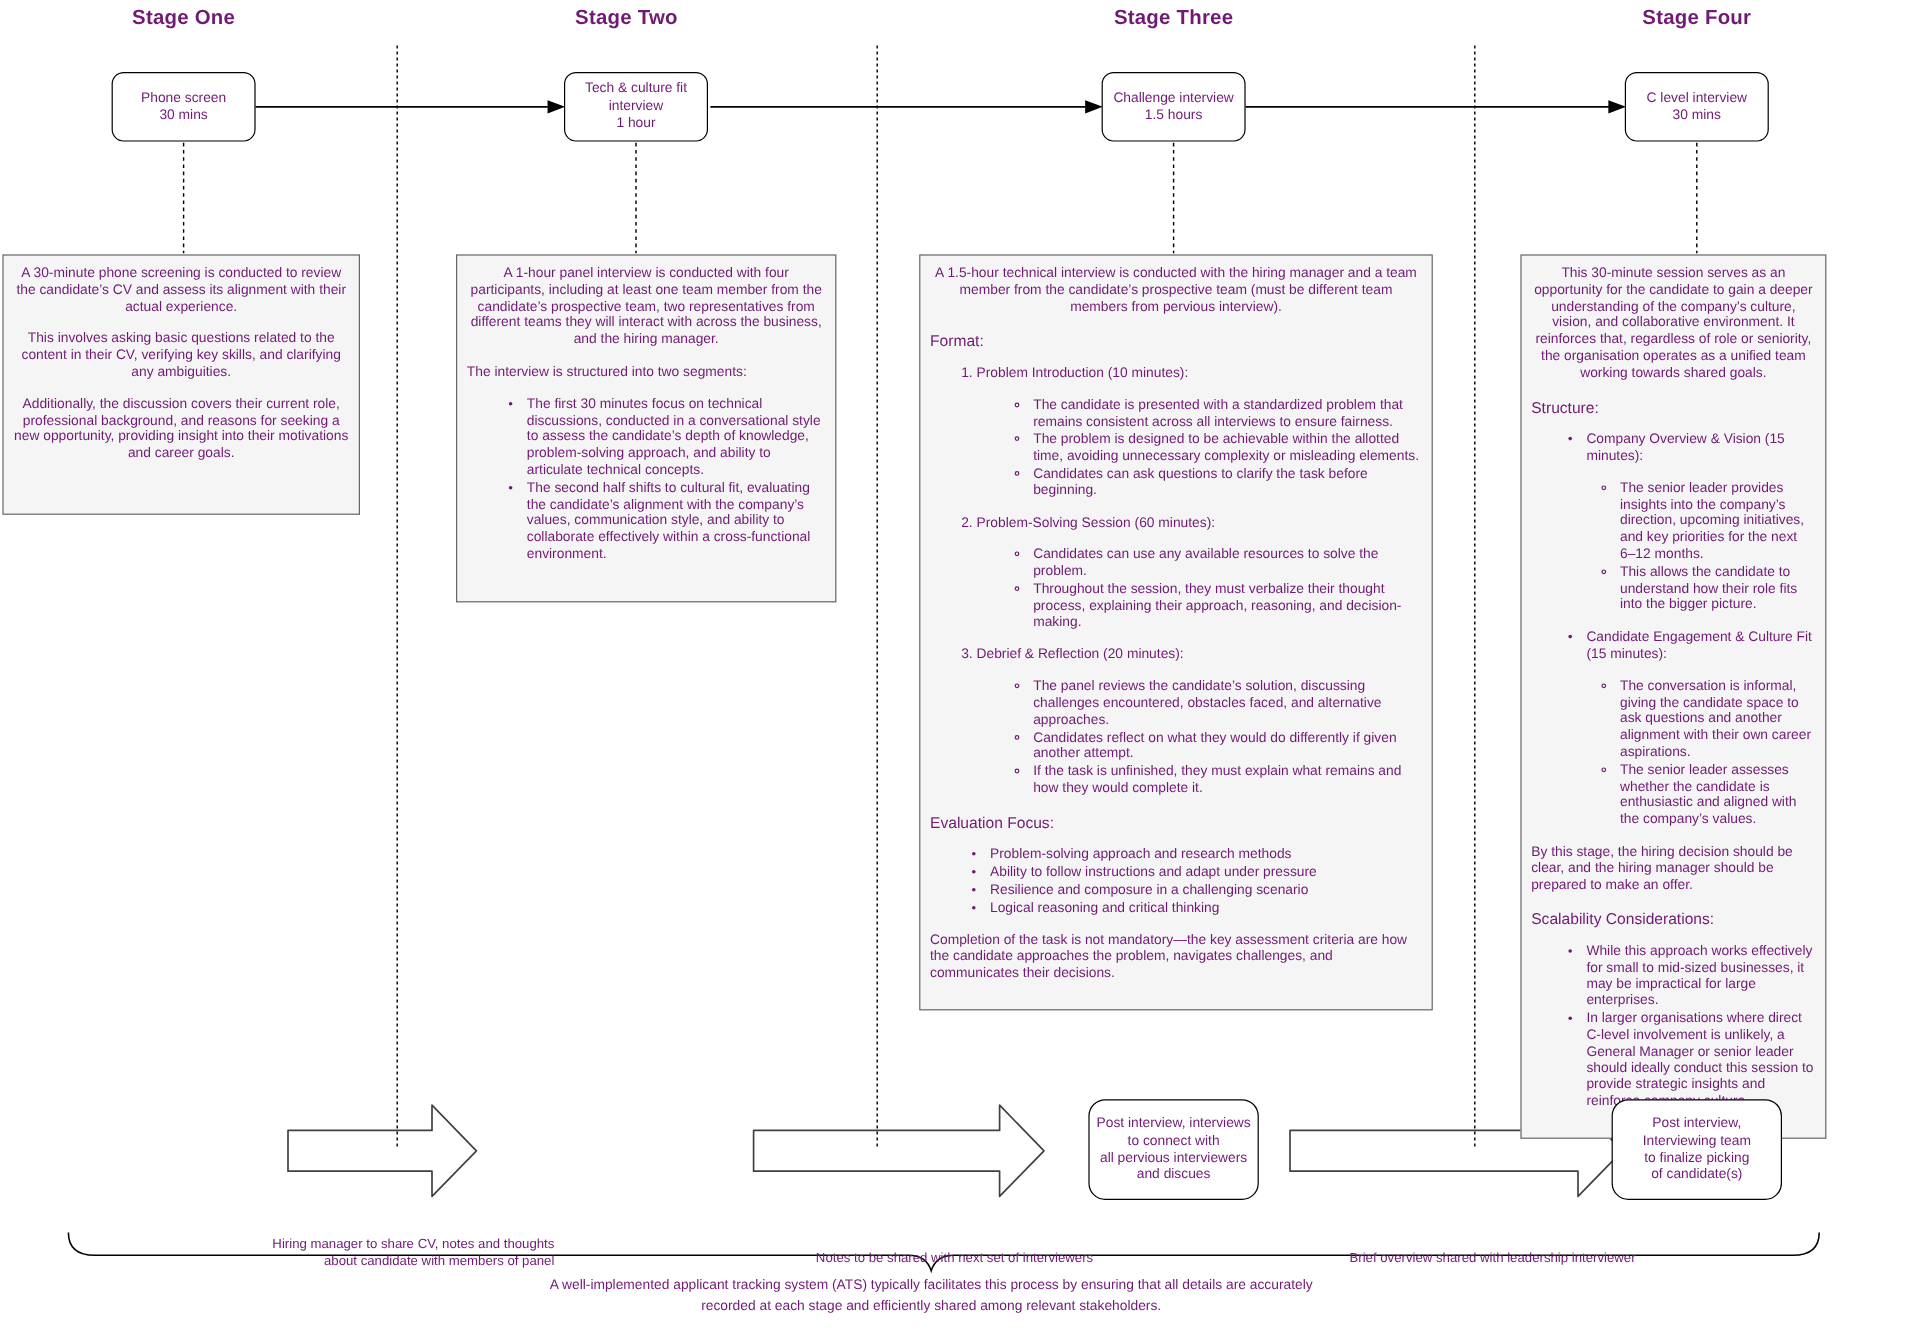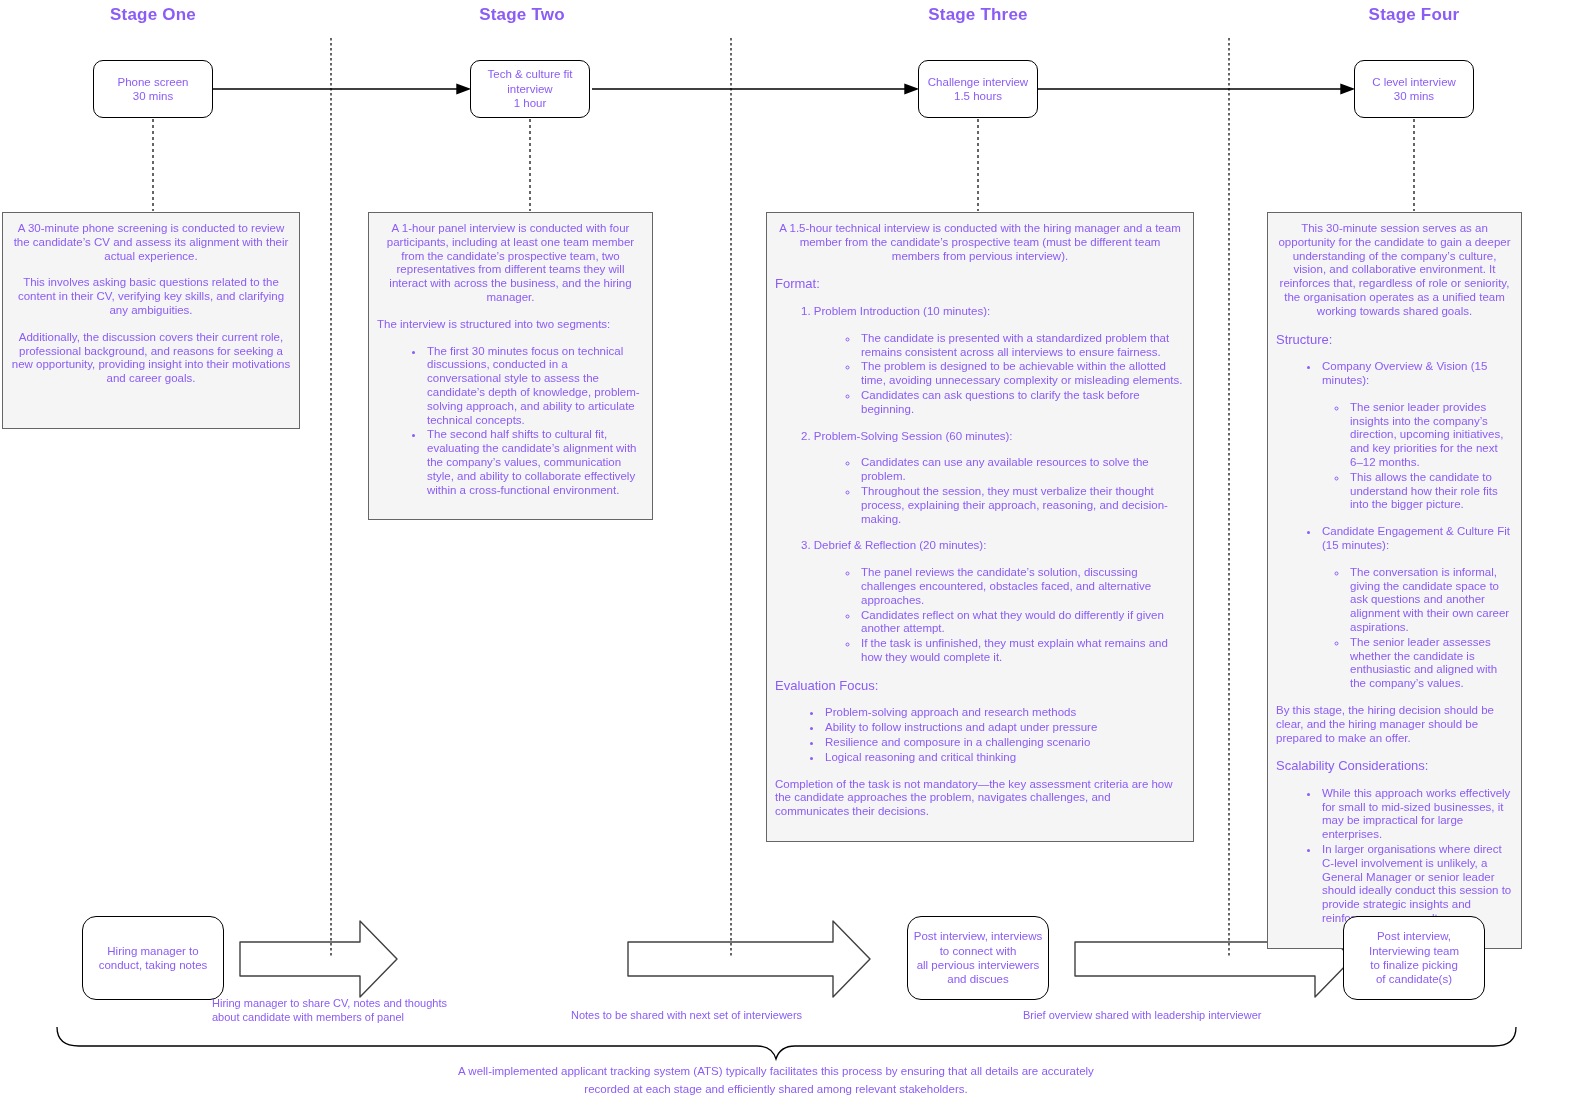--- a/index.html
+++ b/index.html
@@ -1,18 +1,18 @@
 <!DOCTYPE html>
 <html><head>
 <meta charset="utf-8">
 <style>
   html,body{margin:0;padding:0;background:#fff;}
   .canvas{
     position:relative;width:1591px;height:1110px;background:#ffffff;
-    font-family:"Liberation Sans",sans-serif;color:#8b5cf6;overflow:hidden;
+    font-family:"Liberation Sans",sans-serif;color:#701a75;overflow:hidden;
   }
   .svg-overlay{position:absolute;left:0;top:0;width:1591px;height:1110px;}
   .stage-header{
     position:absolute;top:5px;width:220px;margin-left:-110px;
     text-align:center;font-size:17px;font-weight:bold;letter-spacing:.2px;
   }
   .node{
     position:absolute;background:#fff;border:1.4px solid #000;
     display:flex;align-items:center;justify-content:center;text-align:center;
     font-size:11.5px;line-height:1.25;box-sizing:border-box;
@@ -26,21 +26,21 @@
   }
   .detail p{margin:0 0 13px;}
   .detail p.center{text-align:center;}
   .detail p.heading{font-size:13px;margin:0 0 13px;}
   .detail p.numitem{margin:0 0 13px 26px;}
   .detail ul{margin:0 0 13px;padding:0 0 0 48px;list-style:disc;}
   .detail ul.l2{padding-left:84px;list-style:circle;}
   .detail li{margin:0 0 1px;padding-left:2px;}
   .detail.narrow ul{padding-left:44px;}
   .detail.narrow ul.l2{padding-left:72px;}
-  .caption{position:absolute;font-size:11px;line-height:1.3;text-align:left;}
+  .caption{position:absolute;font-size:11px;line-height:1.3;text-align:right;margin-top:34px;}
   .footnote{position:absolute;font-size:11.5px;line-height:1.6;text-align:center;}
 </style>
 </head>
 <body>
 
 <div class="canvas">
 
   <svg class="svg-overlay" viewBox="0 0 1591 1110">
 
     <g stroke="#000" stroke-width="1.4" fill="#000">
@@ -95,21 +95,21 @@
   <div class="node top-node" style="left:1354px">
       <span class="node-label">C level interview
 30 mins</span>
     </div>
 
   <div class="detail" style="left:2px;width:298px;min-height:217px">
       <p class="center">A 30-minute phone screening is conducted to review the candidate’s CV and assess its alignment with their actual experience.</p>
       <p class="center">This involves asking basic questions related to the content in their CV, verifying key skills, and clarifying any ambiguities.</p>
       <p class="center">Additionally, the discussion covers their current role, professional background, and reasons for seeking a new opportunity, providing insight into their motivations and career goals.</p>
     </div>
-  <div class="detail" style="left:368px;width:285px;min-height:290px">
+  <div class="detail" style="left:380px;width:317px;min-height:290px">
       <p class="center">A 1-hour panel interview is conducted with four participants, including at least one team member from the candidate’s prospective team, two representatives from different teams they will interact with across the business, and the hiring manager.</p>
       <p>The interview is structured into two segments:</p>
       <ul class="l1">
         <li>The first 30 minutes focus on technical discussions, conducted in a conversational style to assess the candidate’s depth of knowledge, problem-solving approach, and ability to articulate technical concepts.</li>
         <li>The second half shifts to cultural fit, evaluating the candidate’s alignment with the company’s values, communication style, and ability to collaborate effectively within a cross-functional environment.</li>
       </ul>
     </div>
   <div class="detail" style="left:766px;width:428px;min-height:626px">
       <p class="center">A 1.5-hour technical interview is conducted with the hiring manager and a team member from the candidate’s prospective team (must be different team members from pervious interview).</p>
       <p class="heading">Format:</p>
@@ -157,24 +157,20 @@
         <li>The senior leader assesses whether the candidate is enthusiastic and aligned with the company’s values.</li>
       </ul>
       <p>By this stage, the hiring decision should be clear, and the hiring manager should be prepared to make an offer.</p>
       <p class="heading">Scalability Considerations:</p>
       <ul class="l1">
         <li>While this approach works effectively for small to mid-sized businesses, it may be impractical for large enterprises.</li>
         <li>In larger organisations where direct C-level involvement is unlikely, a General Manager or senior leader should ideally conduct this session to provide strategic insights and reinforce company culture.</li>
       </ul>
     </div>
 
-  <div class="node bottom-node" style="left:82px">
-      <span class="node-label">Hiring manager to
-conduct, taking notes</span>
-    </div>
   <div class="node bottom-node" style="left:907px">
       <span class="node-label">Post interview, interviews
 to connect with
 all pervious interviewers
 and discues</span>
     </div>
   <div class="node bottom-node" style="left:1343px">
       <span class="node-label">Post interview,
 Interviewing team
 to finalize picking

